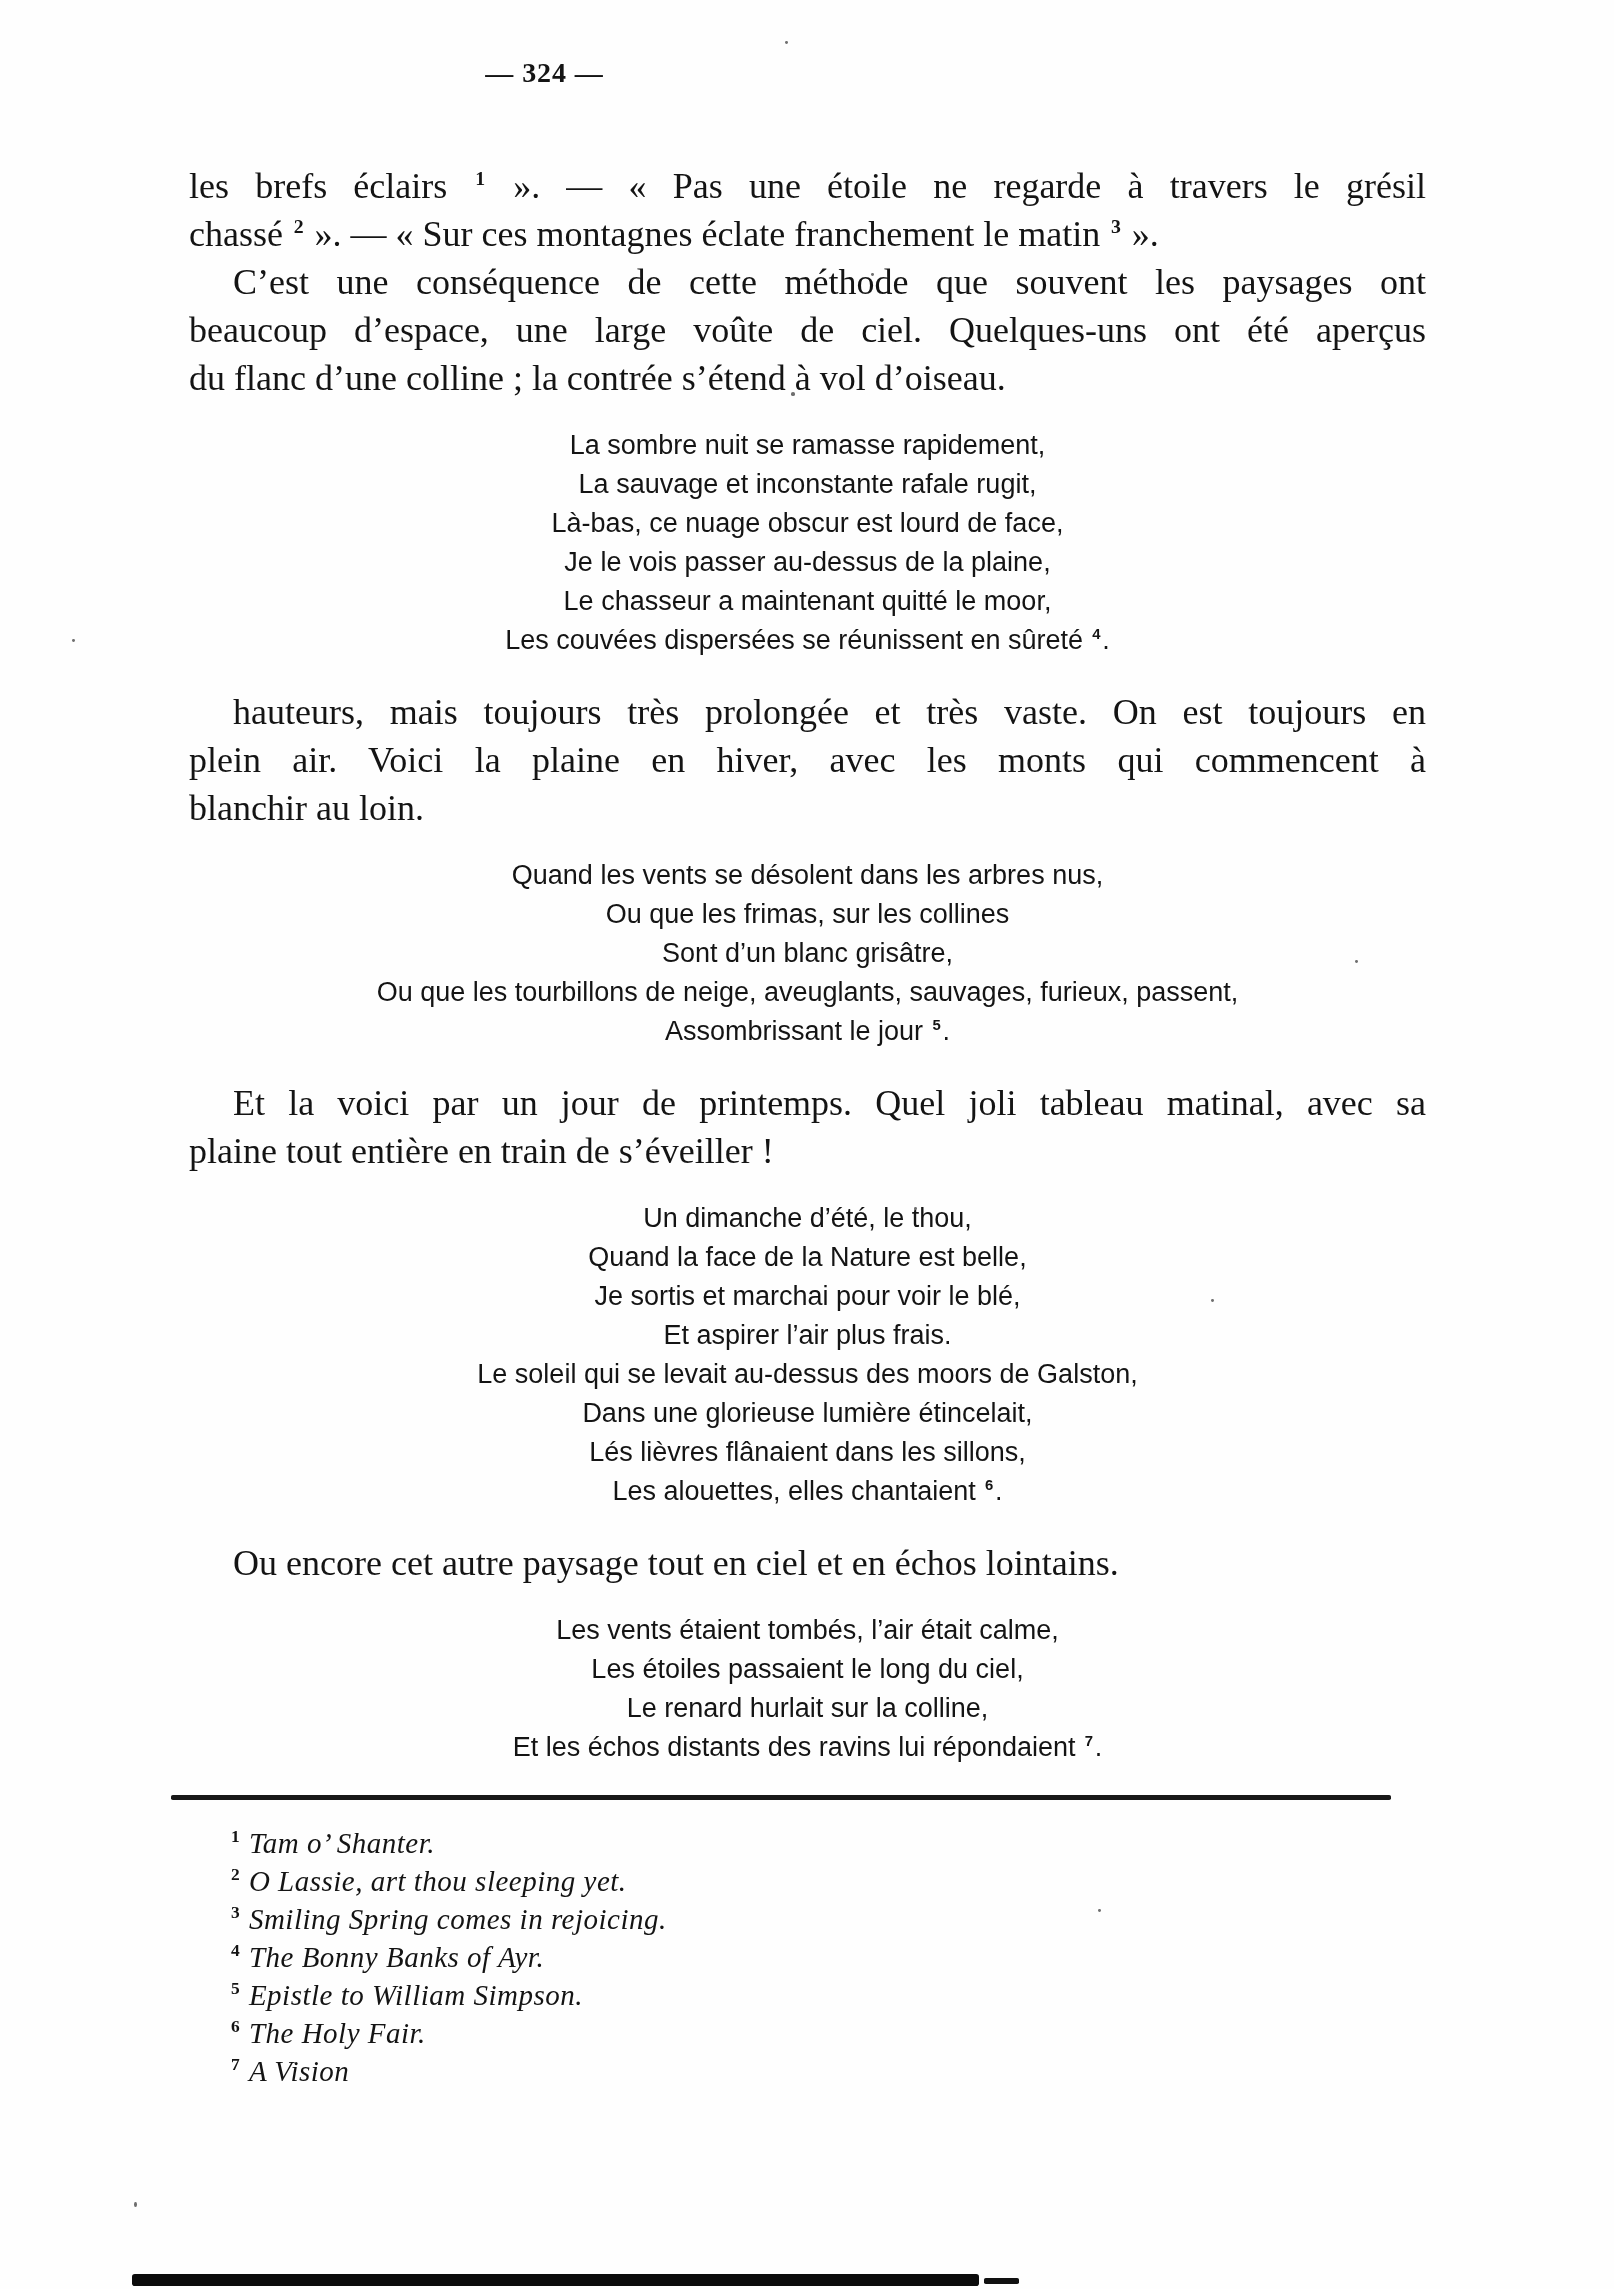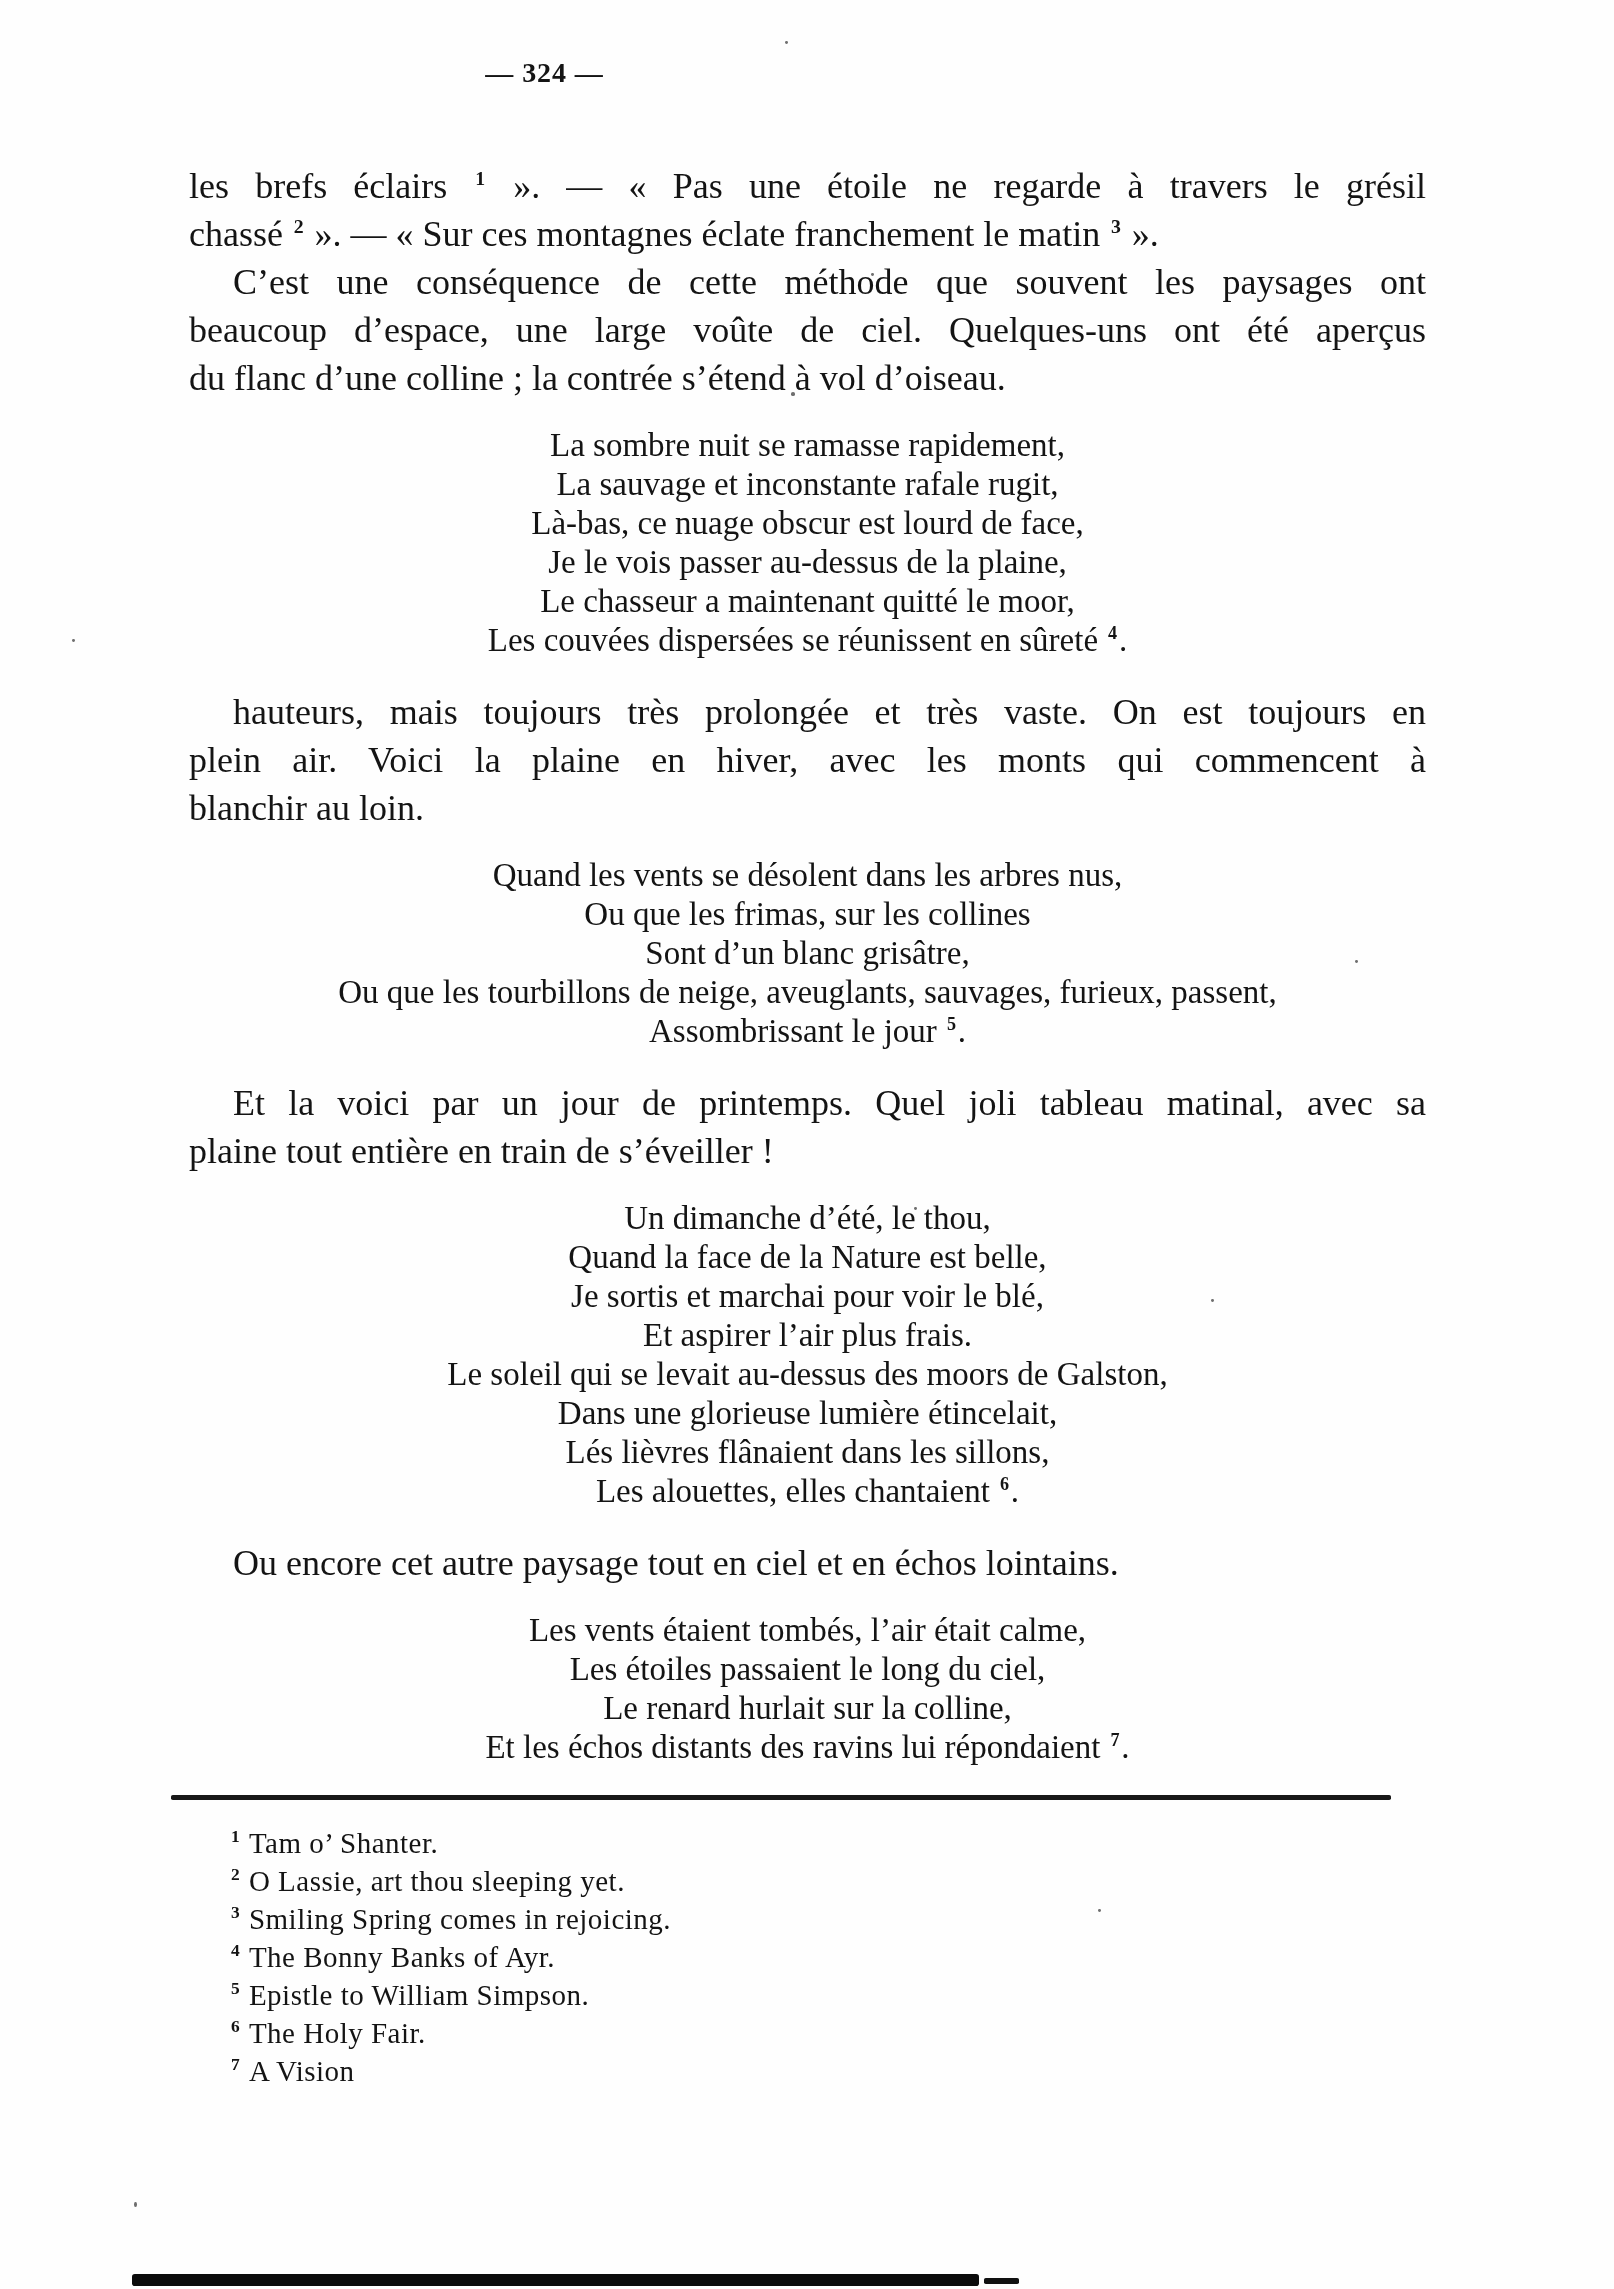--- a/index.html
+++ b/index.html
@@ -20,41 +20,41 @@
   }
   .paragraph{font-size:36px;line-height:48px;}
   .para-line{
     text-align:justify;text-align-last:justify;
     white-space:normal;
   }
   .para-line.last{text-align-last:left;}
   .paragraph.indent .para-line:first-child{text-indent:44px;}
   .verse{
     margin:24px 0 28px 0;
-    font-family:Liberation Serif, serif;
-    font-size:33px;line-height:39px;
+    font-family:Liberation Sans, sans-serif;
+    font-size:27px;line-height:39px;
     text-align:center;
   }
   .verse-line{white-space:nowrap;}
   .p-gap{margin-top:2px;}
   sup.ref{
     font-size:0.55em;font-weight:bold;vertical-align:super;line-height:0;
     padding:0 1.8px;
   }
   .footnote-rule{
     margin:20px 0 24px -18.5px;
     width:1220px;height:4.6px;background:#181818;border-radius:1.8px;
   }
   .footnotes{font-size:29px;line-height:38px;padding-left:42px;}
   .footnote{white-space:nowrap;}
   .footnote .fn-num{
     font-size:0.6em;font-weight:bold;vertical-align:super;line-height:0;
     font-style:normal;padding-right:9.2px;
   }
-  .footnote .fn-title{letter-spacing:0.5px;}
+  .footnote .fn-title{font-style:italic;letter-spacing:0.5px;}
   .speckle{position:absolute;background:#6f6f6f;border-radius:50%;}
   .edge-bar{
     position:absolute;left:132px;top:2274px;width:847px;height:12px;
     background:#0b0b0b;border-radius:2.8px;
   }
   .edge-bar2{
     position:absolute;left:984px;top:2278px;width:35px;height:5.5px;
     background:#111;border-radius:1.8px;
   }
 </style>

